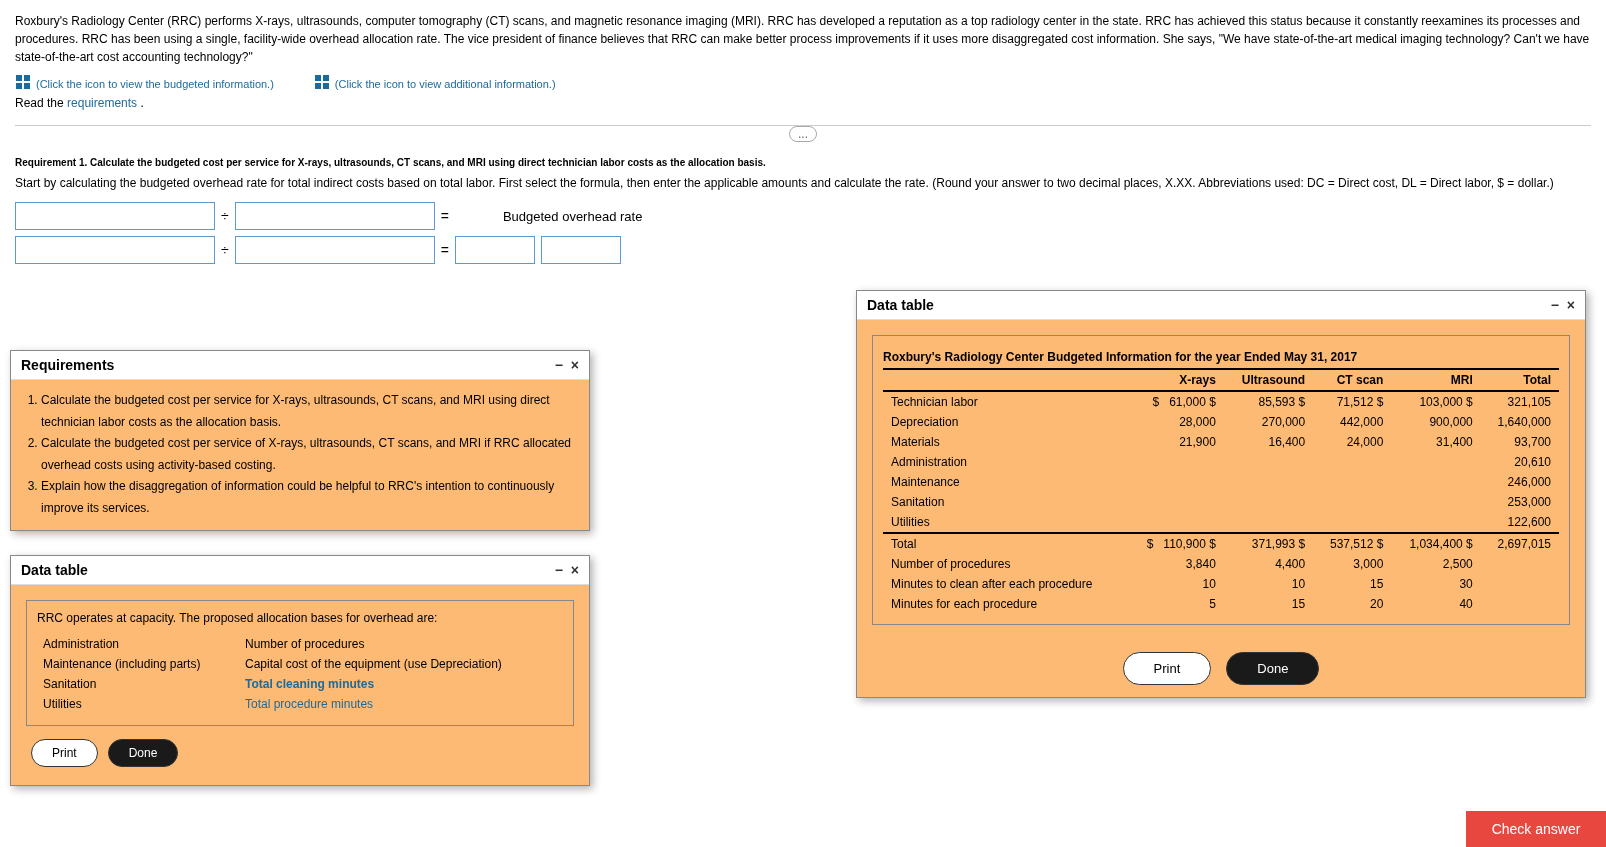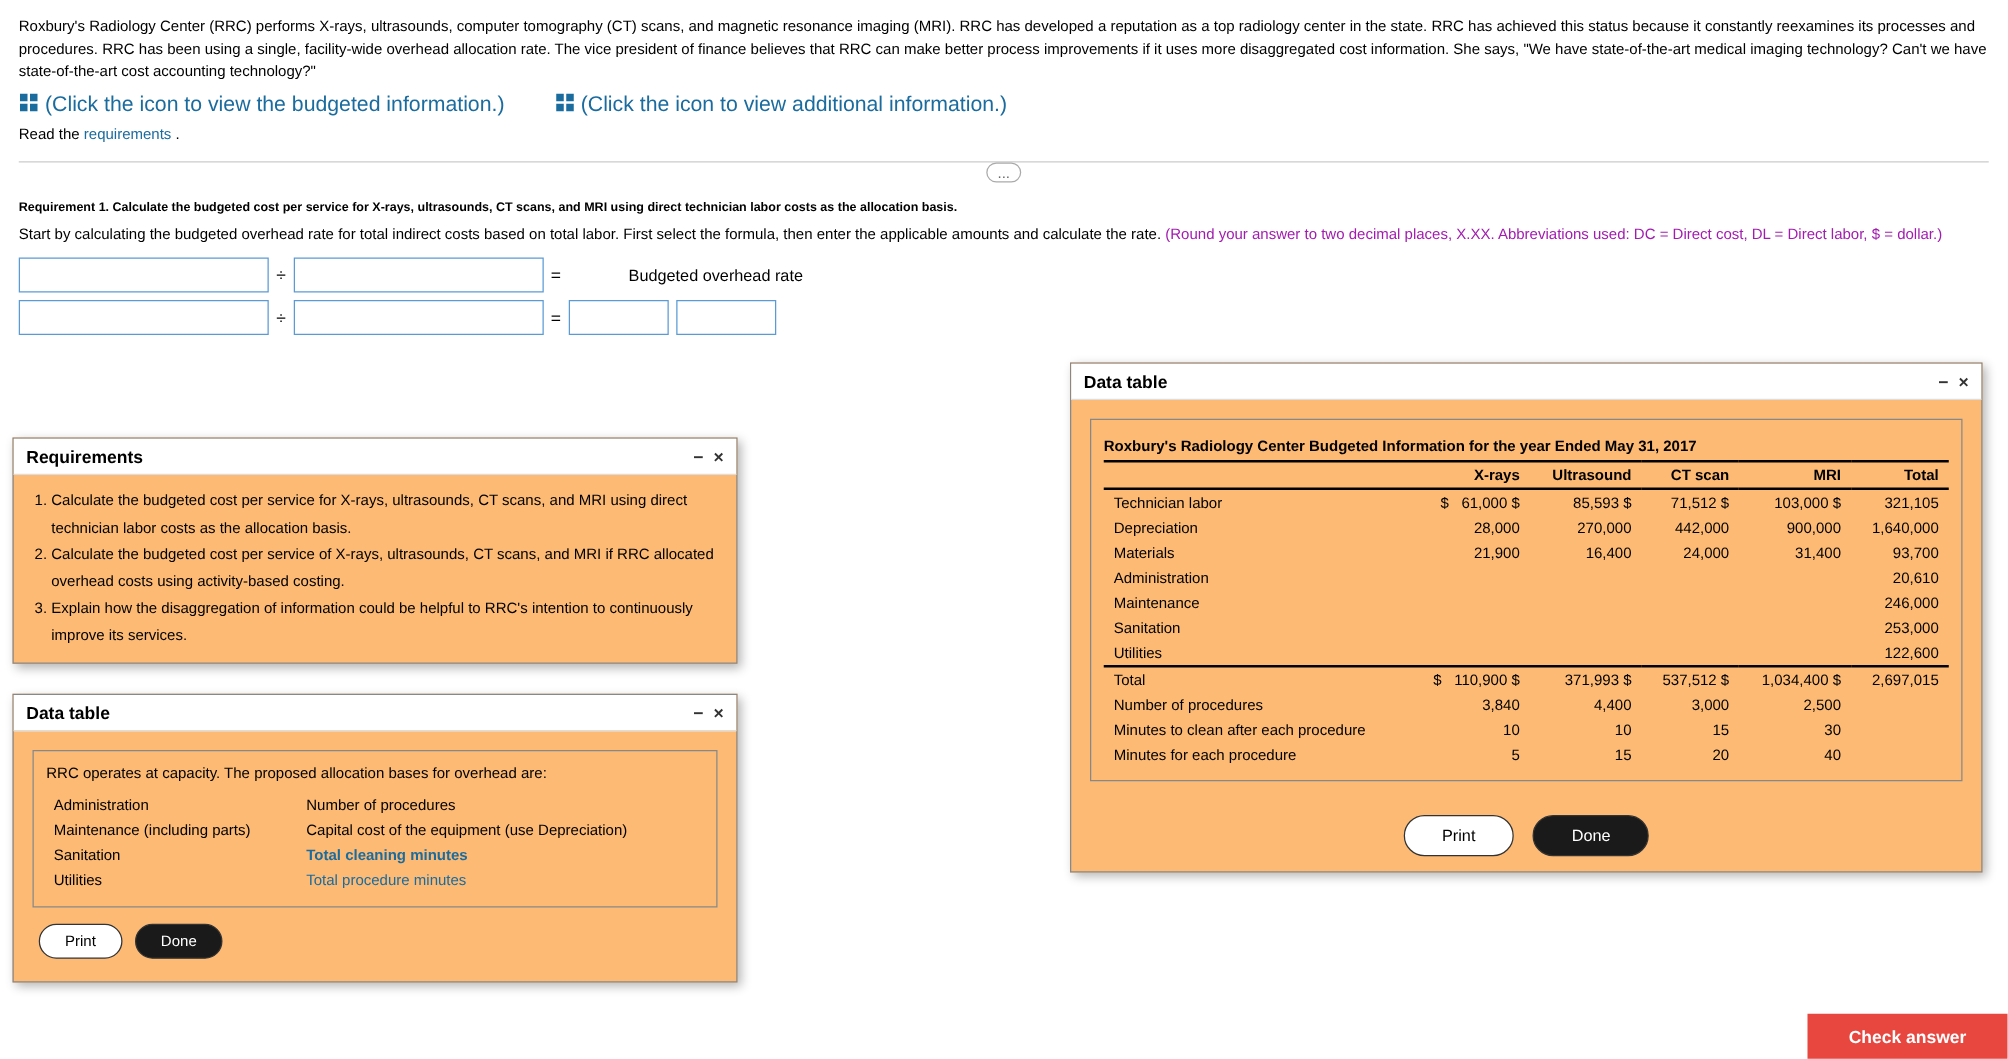--- a/index.html
+++ b/index.html
@@ -3,35 +3,35 @@
   <meta charset="utf-8">
   <style>
     * { box-sizing: border-box; margin: 0; padding: 0; }
     body { font-family: Arial, sans-serif; font-size: 13px; background: #fff; color: #000; overflow: hidden; }
 
     .main-content { padding: 12px 15px; max-width: 1606px; }
 
     .intro-text { font-size: 12px; line-height: 1.5; margin-bottom: 8px; }
 
     .icon-links { display: flex; gap: 40px; margin-bottom: 6px; }
-    .icon-link { display: flex; align-items: flex-start; gap: 5px; color: #1a6b9e; font-size: 17px; cursor: pointer; }
+    .icon-link { display: flex; align-items: flex-end; gap: 5px; color: #1a6b9e; font-size: 11px; cursor: pointer; }
     .icon-link svg { width: 16px; height: 16px; }
 
     .read-req { font-size: 12px; margin-bottom: 8px; }
     .read-req a { color: #1a6b9e; }
 
     .divider-section { border-top: 1px solid #ccc; margin: 15px 0; text-align: center; }
     .divider-dots { background: #fff; display: inline-block; padding: 0 8px; margin-top: -10px; font-size: 12px; color: #666; border: 1px solid #aaa; border-radius: 10px; }
 
     .requirement-section { margin: 12px 0; }
     .req-title { font-size: 10px; margin-bottom: 6px; }
     .req-title span { font-weight: bold; }
 
     .instruction-text { font-size: 12px; margin-bottom: 10px; line-height: 1.5; }
-    .instruction-text .green-text { color: #a21caf; }
+    .instruction-text .green-text { color: #000000; }
 
     .formula-row { display: flex; align-items: center; gap: 6px; margin-bottom: 6px; }
     .formula-input { border: 1px solid #5b9bd5; height: 28px; width: 200px; }
     .formula-input-small { border: 1px solid #5b9bd5; height: 28px; width: 80px; }
     .formula-op { font-size: 14px; }
     .formula-label { font-size: 13px; color: #000; margin-left: 48px; }
 
     .modal {
       position: absolute;
       background: #fdba74;
@@ -99,23 +99,23 @@
 
     .check-answer-btn {
       position: fixed;
       bottom: 0;
       right: 0;
       background: #e8473f;
       color: #fff;
       border: none;
       padding: 12px 20px;
       font-size: 14px;
-      font-weight: bold;
+      font-weight: normal;
       cursor: pointer;
-      width: 160px;
+      width: 140px;
       height: 36px;
       display: flex;
       align-items: center;
       justify-content: center;
     }
 
     .orange-link { color: #c97000; text-decoration: none; }
 
     .bottom-modal-buttons { display: flex; gap: 10px; padding: 8px 10px; }
   </style>

